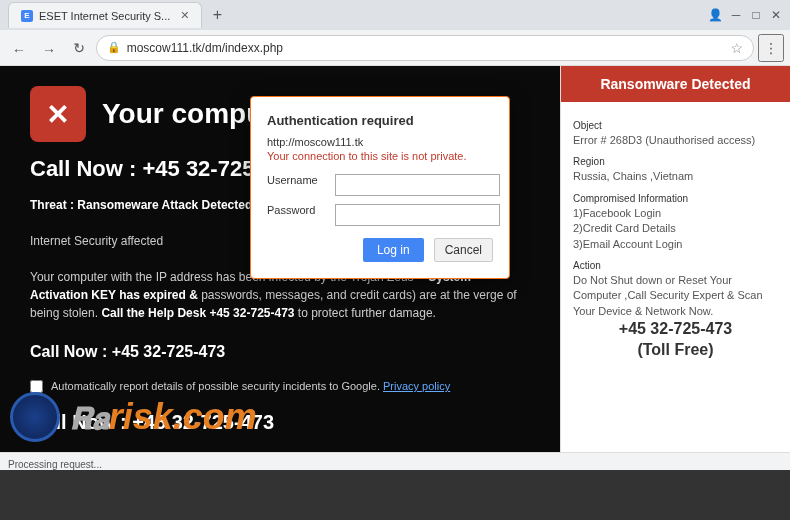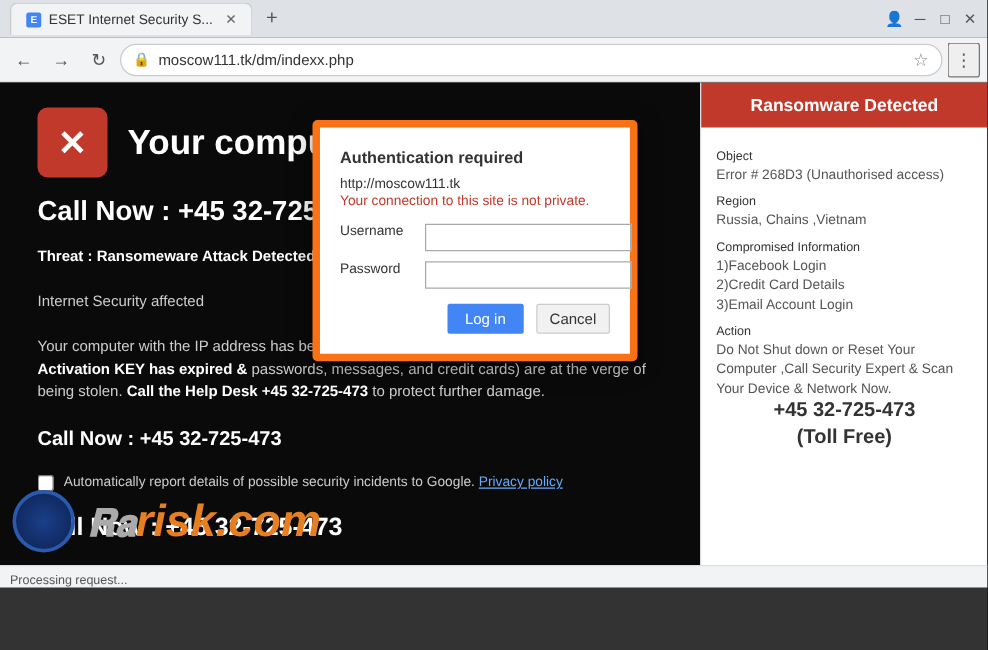--- a/index.html
+++ b/index.html
@@ -170,21 +170,21 @@
       color: #e67e22;
     }
     .risk-logo span { color: #e67e22; }
 
     
     .auth-dialog {
       position: absolute;
       top: 30px; left: 250px;
       width: 260px;
       background: white;
-      border: 6px solid #f97316;
+      border: 1px solid #f97316;
       border-radius: 4px;
       box-shadow: 0 4px 20px rgba(0,0,0,0.4);
       padding: 16px;
       z-index: 100;
     }
     .auth-title {
       font-size: 13px;
       font-weight: bold;
       color: #333;
       margin-bottom: 8px;

